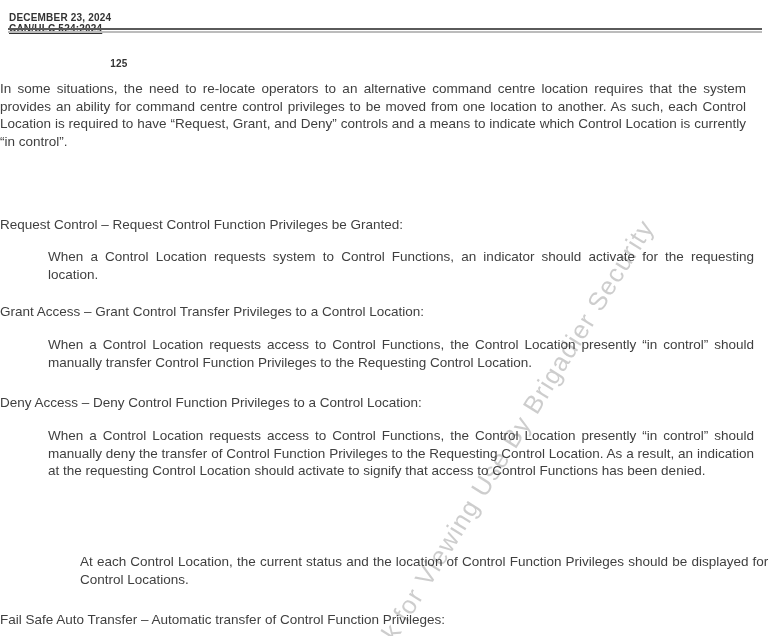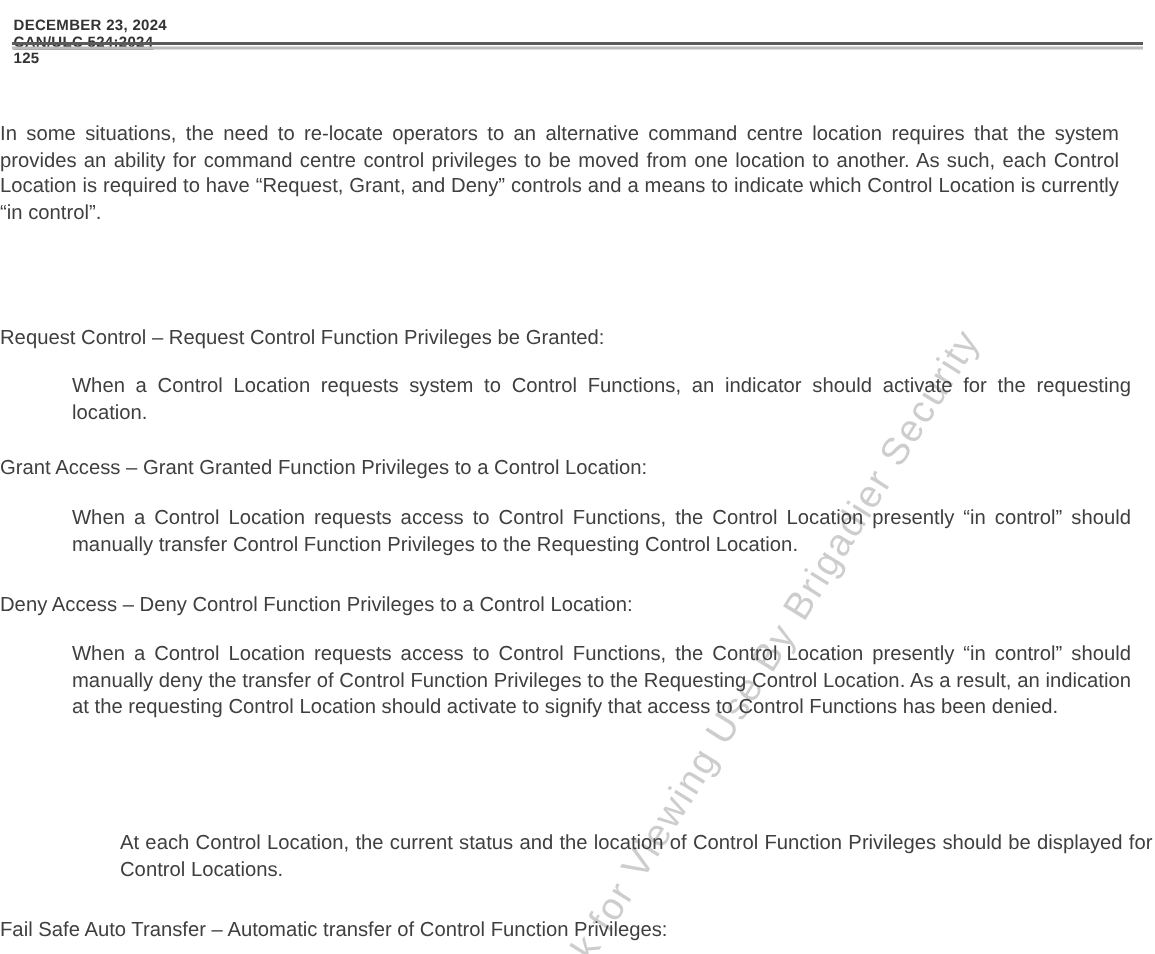--- a/index.html
+++ b/index.html
@@ -21,21 +21,21 @@
     justify-content: space-between;
     align-items: baseline;
     font-size: 10px;
     font-weight: bold;
     color: #333333;
     letter-spacing: 0.2px;
     flex-direction: column;
   }
   .header .h-left   { width: 220px; text-align: left; }
   .header .h-center { flex: 1; text-align: center; text-decoration: underline; }
-  .header .h-right  { width: 220px; text-align: left; }
+  .header .h-right  { width: 220px; text-align: center; margin-top: 24px; }
   .rule-dark {
     position: absolute;
     top: 28px; left: 8px; right: 8px;
     height: 2px;
     background: #5a5a5a;
   }
   .rule-light {
     position: absolute;
     top: 31px; left: 8px; right: 8px;
     height: 2px;
@@ -92,21 +92,21 @@
   <div class="rule-light"></div>
 
   <div class="watermark">Junk for Viewing Use By Brigadier Security</div>
 
   <div id="intro" class="tb justify">In some situations, the need to re-locate operators to an alternative command centre location requires that the system provides an ability for command centre control privileges to be moved from one location to another. As such, each Control Location is required to have “Request, Grant, and Deny” controls and a means to indicate which Control Location is currently “in control”.</div>
 
 
   <div id="h-request" class="tb">Request Control – Request Control Function Privileges be Granted:</div>
   <div id="p-request" class="tb indent justify">When a Control Location requests system to Control Functions, an indicator should activate for the requesting location.</div>
 
-  <div id="h-grant" class="tb">Grant Access – Grant Granted Function Privileges to a Control Location:</div>
+  <div id="h-grant" class="tb">Grant Access – Grant Control Transfer Privileges to a Control Location:</div>
   <div id="p-grant" class="tb indent justify">When a Control Location requests access to Control Functions, the Control Location presently “in control” should manually transfer Control Function Privileges to the Requesting Control Location.</div>
 
   <div id="h-deny" class="tb">Deny Access – Deny Control Function Privileges to a Control Location:</div>
   <div id="p-deny" class="tb indent justify">When a Control Location requests access to Control Functions, the Control Location presently “in control” should manually deny the transfer of Control Function Privileges to the Requesting Control Location. As a result, an indication at the requesting Control Location should activate to signify that access to Control Functions has been denied.</div>
 
   <div id="p-access" class="tb indent justify">At each Control Location, the current status and the location of Control Function Privileges should be displayed for all Control Locations.</div>
 
   <div id="h-failsafe" class="tb">Fail Safe Auto Transfer – Automatic transfer of Control Function Privileges:</div>
 
 </div>

